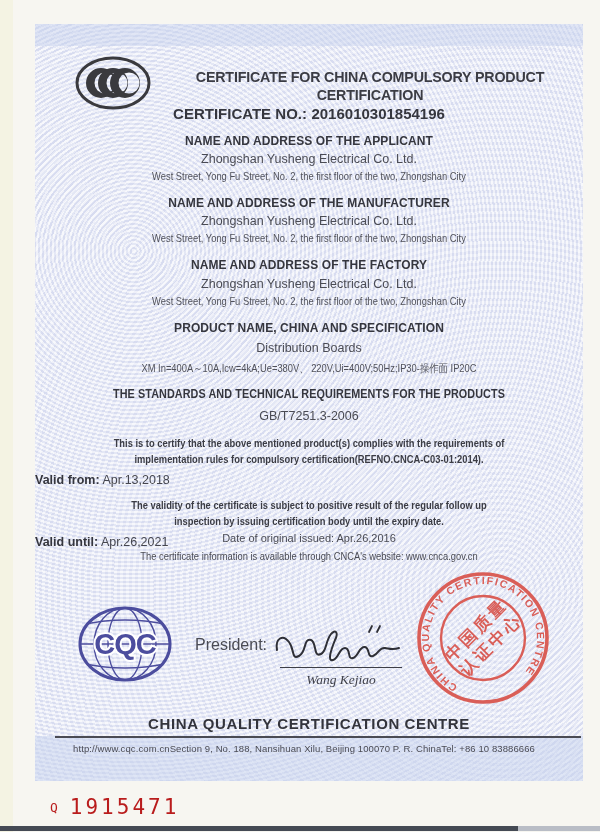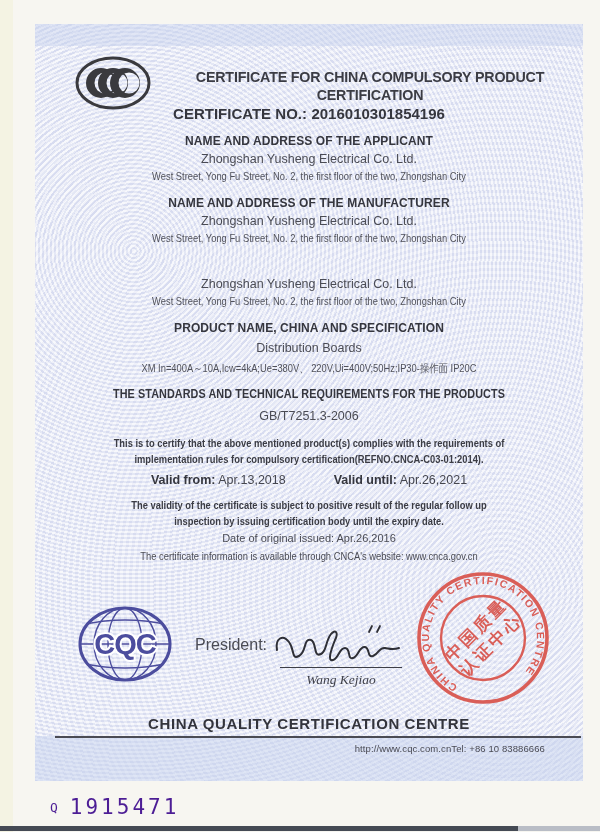--- a/index.html
+++ b/index.html
@@ -51,25 +51,25 @@
   .sig-line { position:absolute; height:1px; background:#3d3e46; }
   .president-name { position:absolute; font-family:"Liberation Serif", serif; font-size:13.5px; color:#3f404a; text-align:center;font-style:italic; }
 
   .cqcc-heading {
     position:absolute; left:0; right:0; top:691px; text-align:center;
     font-weight:bold; font-size:15px; letter-spacing:.6px; color:#33343c;
   }
   .footer-rule { position:absolute; left:20px; right:2px; top:712px; height:1.5px; background:#4a4b54; }
   .footer-row {
     position:absolute; left:28px; right:38px; top:719px;
-    display:flex; justify-content:flex-end; align-items:baseline;
+    display:flex; justify-content:center; align-items:baseline;
     font-size:9.5px; color:#4a4b54; letter-spacing:.1px;
   }
 
-  .serial { position:absolute; left:50px; top:795px; color:#4c1d95; font-family:"DejaVu Sans Mono", monospace; }
+  .serial { position:absolute; left:50px; top:795px; color:#b91c1c; font-family:"DejaVu Sans Mono", monospace; }
   .serial .q { font-size:13px; margin-right:12px; vertical-align:2px; }
   .serial .num { font-size:21px; letter-spacing:3px; }
 
   svg text { font-family:"Liberation Sans", sans-serif; }
   .stamp-svg { opacity:.93; }
 </style>
 </head>
 <body>
 
 <div class="scan-strip-left"></div>
@@ -94,33 +94,34 @@
   </div>
 
   <div class="ln heading" style="top:110px;">NAME AND ADDRESS OF THE APPLICANT</div>
   <div class="ln name-line" style="top:128px;">Zhongshan Yusheng Electrical Co. Ltd.</div>
   <div class="ln addr-line" style="top:146px;">West Street, Yong Fu Street, No. 2, the first floor of the two, Zhongshan City</div>
 
   <div class="ln heading" style="top:172px;">NAME AND ADDRESS OF THE MANUFACTURER</div>
   <div class="ln name-line" style="top:190px;">Zhongshan Yusheng Electrical Co. Ltd.</div>
   <div class="ln addr-line" style="top:208px;">West Street, Yong Fu Street, No. 2, the first floor of the two, Zhongshan City</div>
 
+  <div class="ln heading" style="top:234px;">NAME AND ADDRESS OF THE FACTORY</div>
   <div class="ln name-line" style="top:253px;">Zhongshan Yusheng Electrical Co. Ltd.</div>
   <div class="ln addr-line" style="top:271px;">West Street, Yong Fu Street, No. 2, the first floor of the two, Zhongshan City</div>
 
   <div class="ln heading" style="top:297px;">PRODUCT NAME, CHINA AND SPECIFICATION</div>
   <div class="ln name-line" style="top:317px;">Distribution Boards</div>
   <div class="ln addr-line" style="top:337px;">XM  In=400A～10A,Icw=4kA;Ue=380V、 220V,Ui=400V;50Hz;IP30-操作面 IP20C</div>
 
   <div class="ln heading cx9" style="top:363px;">THE STANDARDS AND TECHNICAL REQUIREMENTS FOR THE PRODUCTS</div>
   <div class="ln name-line" style="top:385px;">GB/T7251.3-2006</div>
 
   <div class="ln bold-para cx" style="top:412px; left:40px; right:40px;">This is to certify that the above mentioned product(s) complies with the requirements of implementation rules for compulsory certification(REFNO.CNCA-C03-01:2014).</div>
 
-  <div class="valid-row" style="top:449px;">
+  <div class="valid-row" style="top:449px;flex-direction:column;">
     <span class="valid-item">
       <b>Valid from:</b>
       <span>Apr.13,2018</span>
     </span>
     <span class="valid-item">
       <b>Valid until:</b>
       <span>Apr.26,2021</span>
     </span>
   </div>
 
@@ -168,20 +169,21 @@
     <g transform="translate(80,80) rotate(-45)" fill="#d9544c" font-weight="bold" font-size="17" text-anchor="middle" letter-spacing="3">
       <text x="1" y="-5">中国质量</text>
       <text x="1" y="16">认证中心</text>
     </g>
   </svg>
 
   <div class="cqcc-heading">CHINA QUALITY CERTIFICATION CENTRE</div>
   <div class="footer-rule"></div>
   <div class="footer-row">
     <span>http://www.cqc.com.cn</span>
+    <span>Section 9,  No. 188, Nansihuan Xilu, Beijing  100070 P. R. China</span>
     <span>Tel: +86 10 83886666</span>
   </div>
 </div>
 
 <div class="serial">
   <span class="q">Q</span><span class="num">1915471</span>
 </div>
 
 <div class="scan-bottom-bar"></div>
 <div class="scan-bottom-bar2"></div>

